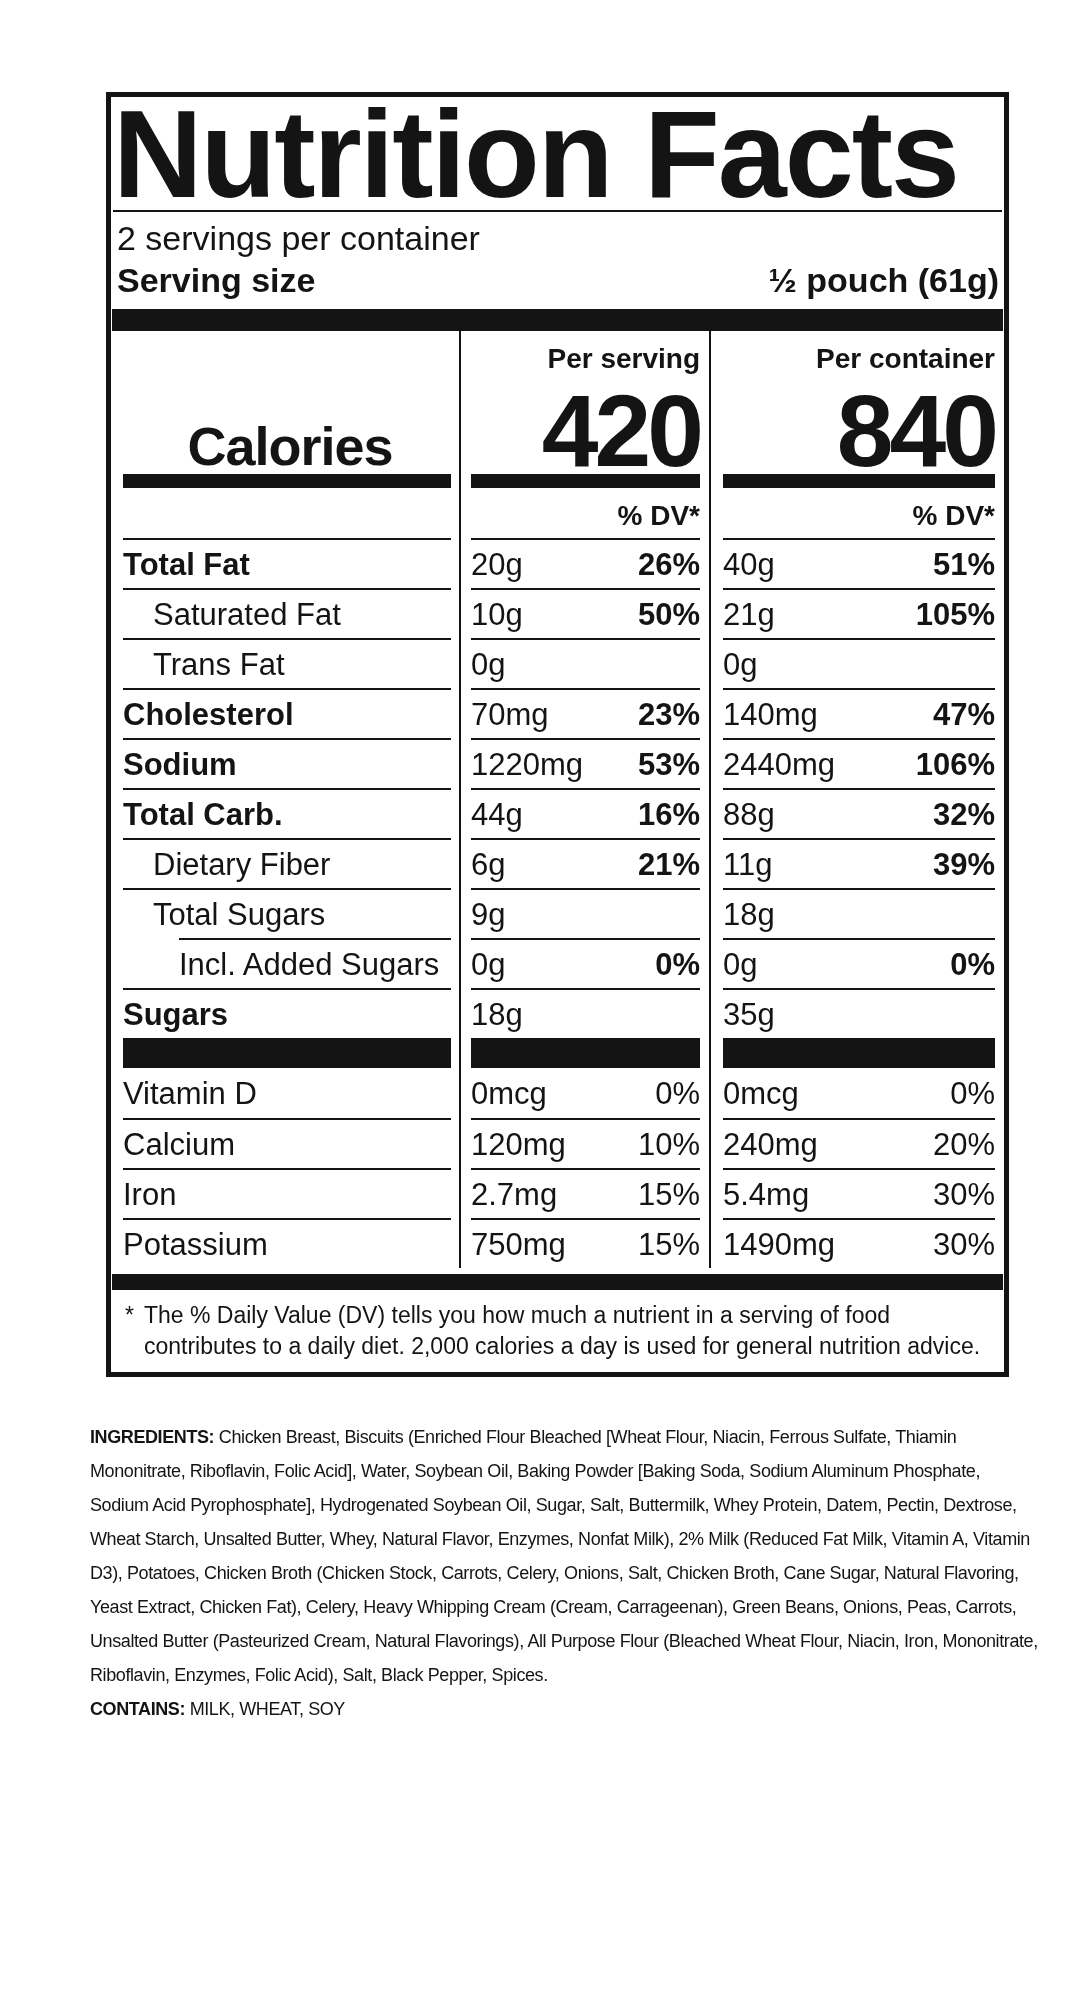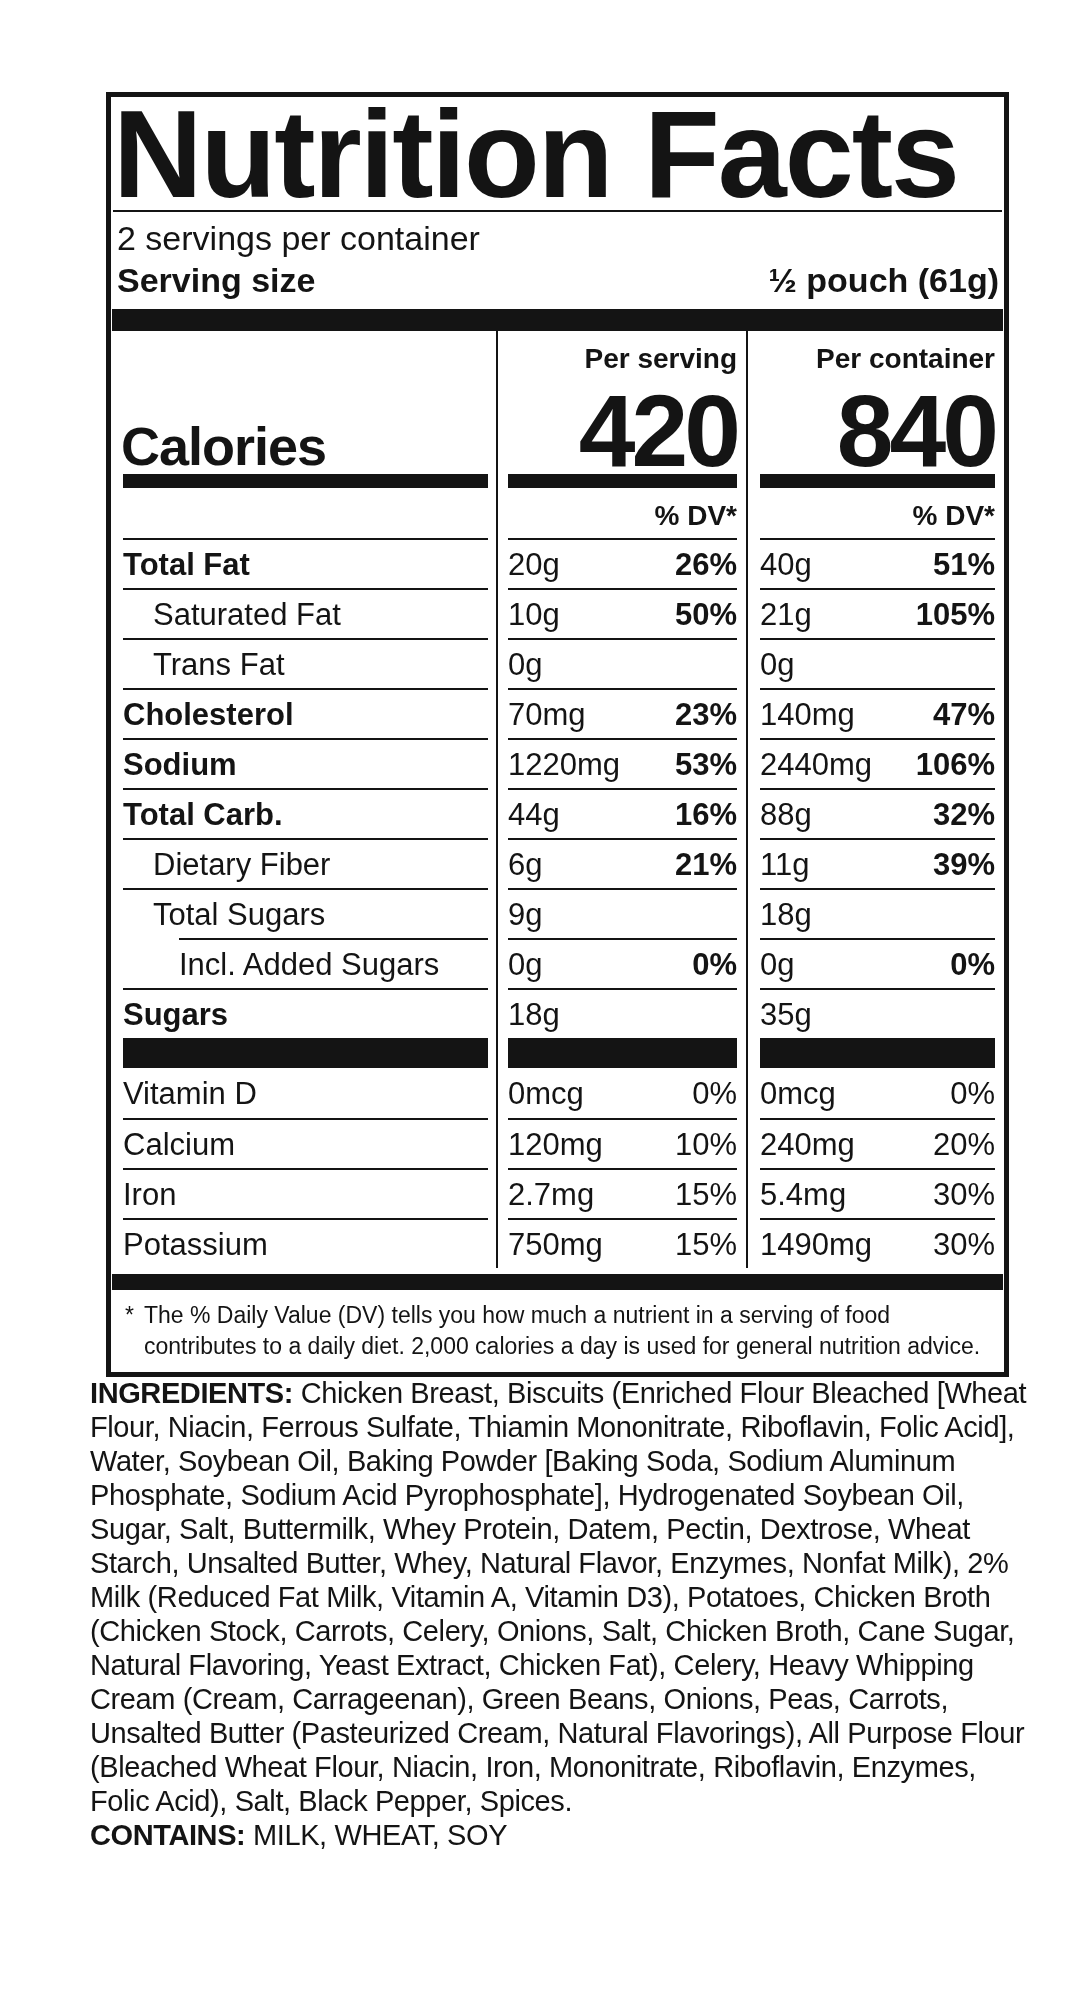--- a/index.html
+++ b/index.html
@@ -22,22 +22,22 @@
   .title-rule{height:2px;background:var(--ink);margin:4px 2px 0 2px;}
   .servings{font-size:34px;padding:9px 0 0 6px;line-height:1.0;}
   .serving-size-row{
     display:flex;justify-content:space-between;align-items:flex-end;
     font-size:34px;font-weight:bold;padding:8px 5px 12px 6px;line-height:1.0;
   }
   .bar{background:var(--ink);margin:0 1px;}
   .bar-top{height:22px;}
   .bar-bottom{height:16px;margin-top:6px;}
 
-  .row{display:flex;}
-  .c1{width:385px;}
+  .row{display:flex;text-align:center;}
+  .c1{width:348px;}
   .c2{width:250px;border-left:2px solid var(--ink);}
   .c3{flex:1;border-left:2px solid var(--ink);}
 
   .grid-head{height:48px;}
   .colhead{
     display:flex;align-items:flex-end;justify-content:flex-end;
     font-size:28px;font-weight:bold;padding:0 9px 4px 0;
   }
   .cal-row{height:95px;}
   .cal-label{
@@ -85,22 +85,22 @@
   .c3 .cellbar{margin:0 9px 0 12px;}
 
   .footnote{
     display:flex;gap:10px;font-size:23px;line-height:31px;
     padding:10px 14px 10px 14px;
   }
   .ast{flex:0 0 auto;}
   .fn-text{flex:1;}
 
   .ingredients{
-    position:absolute;left:90px;top:1376px;width:952px;margin:0;
-    font-size:29px;line-height:34px;letter-spacing:-0.4px;
+    position:absolute;left:90px;top:1420px;width:952px;margin:0;
+    font-size:18px;line-height:34px;letter-spacing:-0.4px;
   }
   .ing-label{font-weight:bold;}
   .contains-line{display:block;}
 </style>
 </head>
 <body>
 
 <div class="label-box">
   <h1 class="nf-title">Nutrition Facts</h1>
   <div class="title-rule"></div>

